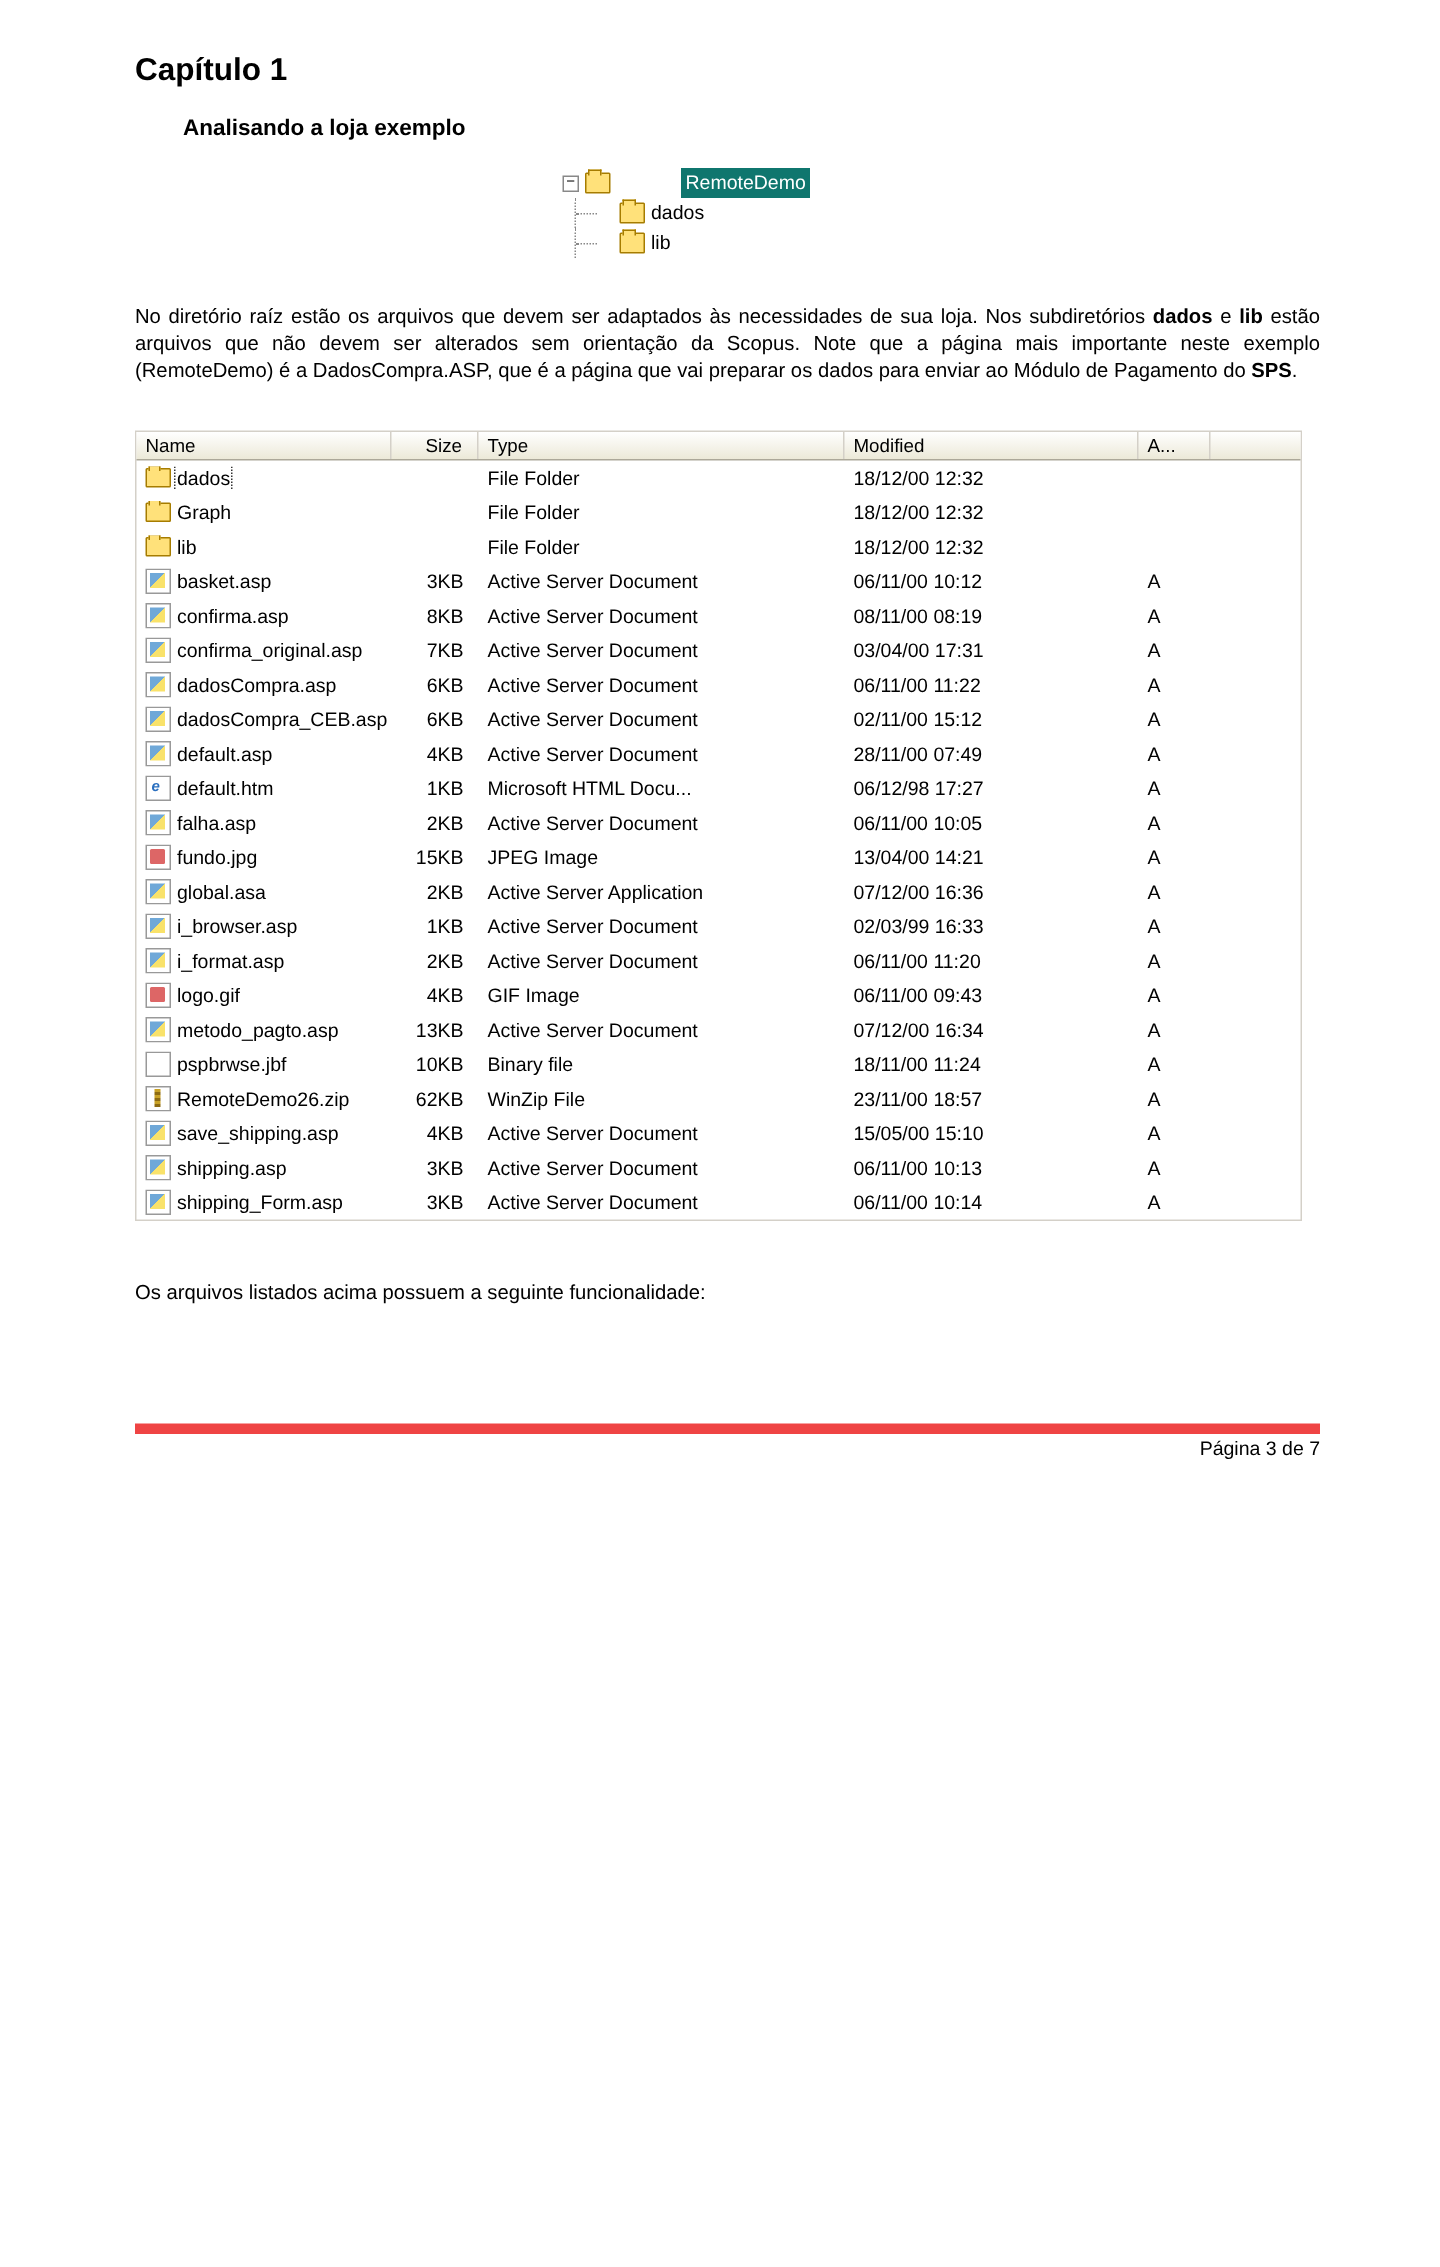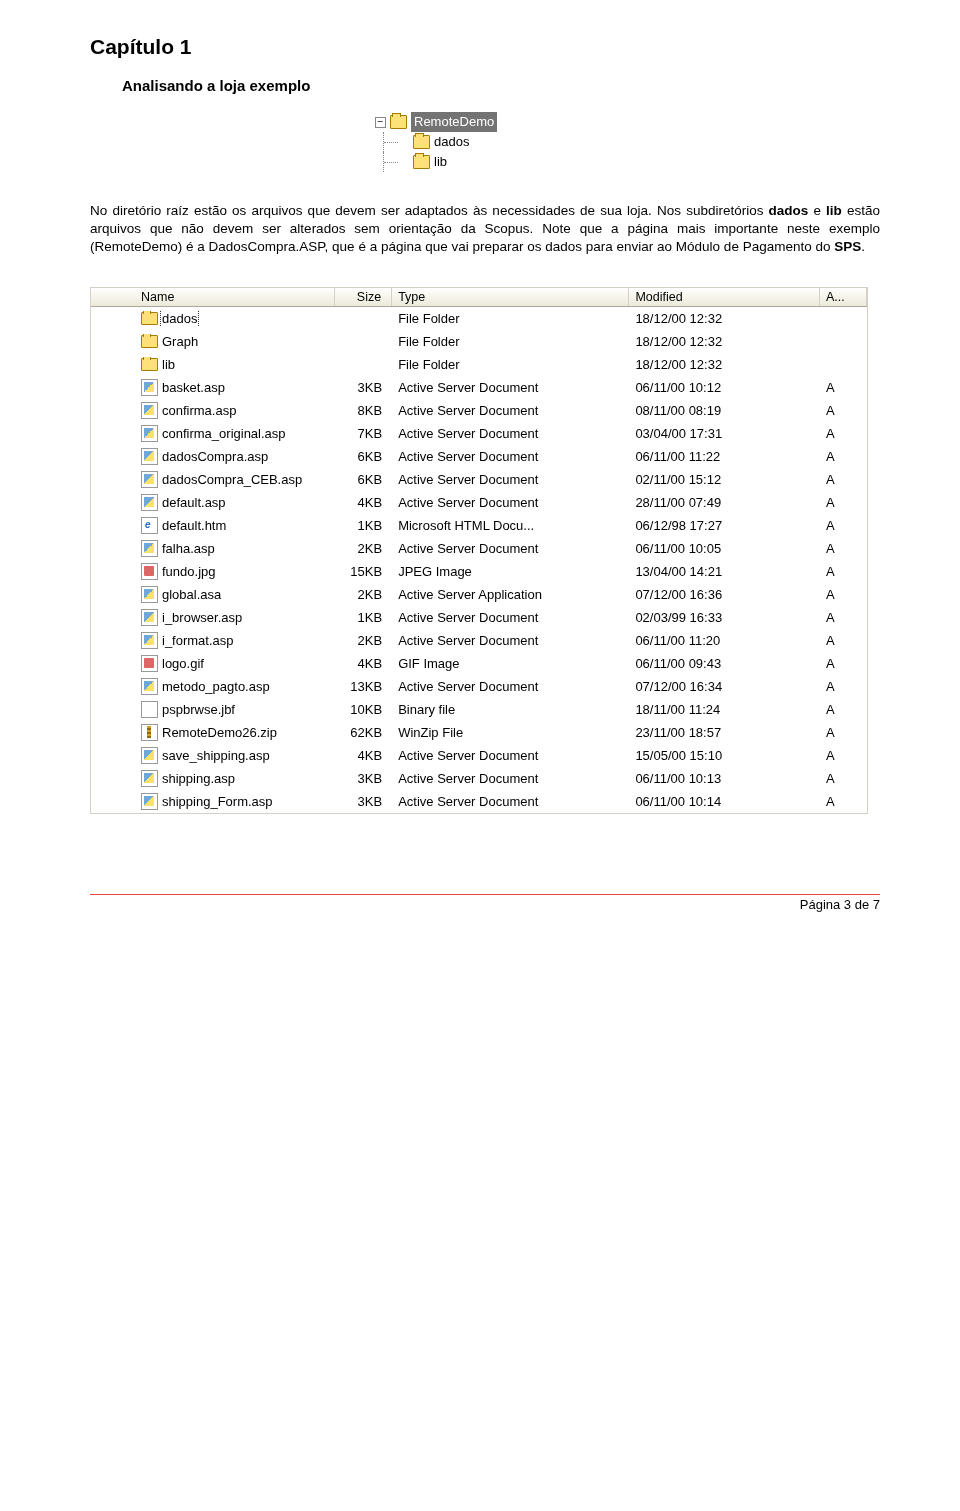--- a/index.html
+++ b/index.html
@@ -106,41 +106,41 @@
     top:10px;left:0;width:14px;border-top:1px dotted #888;
   }
   .tree-toggle {
     width:11px;height:11px;border:1px solid #888;display:flex;align-items:center;justify-content:center;font-size:10px;line-height:10px;background:#fff;
   }
   .folder-icon {
     width:17px;height:14px;border:1px solid #a67c00;background:#ffe17a;border-radius:1px;position:relative;
   }
   .folder-icon::before{content:"";position:absolute;top:-3px;left:1px;width:7px;height:3px;background:#ffe17a;border:1px solid #a67c00;border-bottom:none;}
   .tree-sel {
-    background:#737373;color:#fff;padding:0 3px;
+    background:#0f766e;color:#fff;padding:0 3px;margin-left:43px;
   }
   .table-wrap {
     border: 1px solid #d4d0c8;
     width: 778px;
     margin: 0 0 40px 0;
     font-family: Tahoma, "MS Sans Serif", sans-serif;
   }
   .thead {
     display: flex;
     background: linear-gradient(#fff,#ece9d8);
     border-bottom: 1px solid #aca899;
     font-size: 12.5px;
   }
   .th {
     padding: 2px 6px;
     border-right: 1px solid #d4d0c8;
     white-space: nowrap;
     overflow: hidden;
   }
-  .c-name { width: 206px; margin-left: 44px; }
+  .c-name { width: 170px; }
   .c-size { width: 58px; text-align: right; padding-right: 10px;}
   .c-type { width: 244px; }
   .c-mod  { width: 196px; }
   .c-a    { width: 48px; }
   .row {
     display: flex;
     font-size: 13px;
     height: 23px;
     align-items: center;
   }
@@ -164,21 +164,21 @@
     font-size: 13.5px;
     margin-bottom: 16px;
   }
   .list-item {
     font-size: 13.5px;
     margin-left: 0;
   }
   .page-num {
     text-align: right;
     font-size: 13px;
-    border-top: 1px solid #ef4444;
+    border-top: 7px solid #ef4444;
     padding-top: 2px;
     margin-top: 80px;
   }
 </style>
 </head>
 <body>
 
 <div class="page">
 
 
@@ -433,17 +433,18 @@
             <span class="name-txt">shipping_Form.asp</span>
           </div>
           <div class="cell c-size">3KB</div>
           <div class="cell c-type">Active Server Document</div>
           <div class="cell c-mod">06/11/00 10:14</div>
           <div class="cell c-a">A</div>
         </div>
       </div>
   </div>
 
+  <p class="footer-text">Os arquivos listados acima possuem a seguinte funcionalidade:</p>
 
 
   <div class="page-num">Página 3 de 7</div>
 
 </div>
 
 </body></html>

